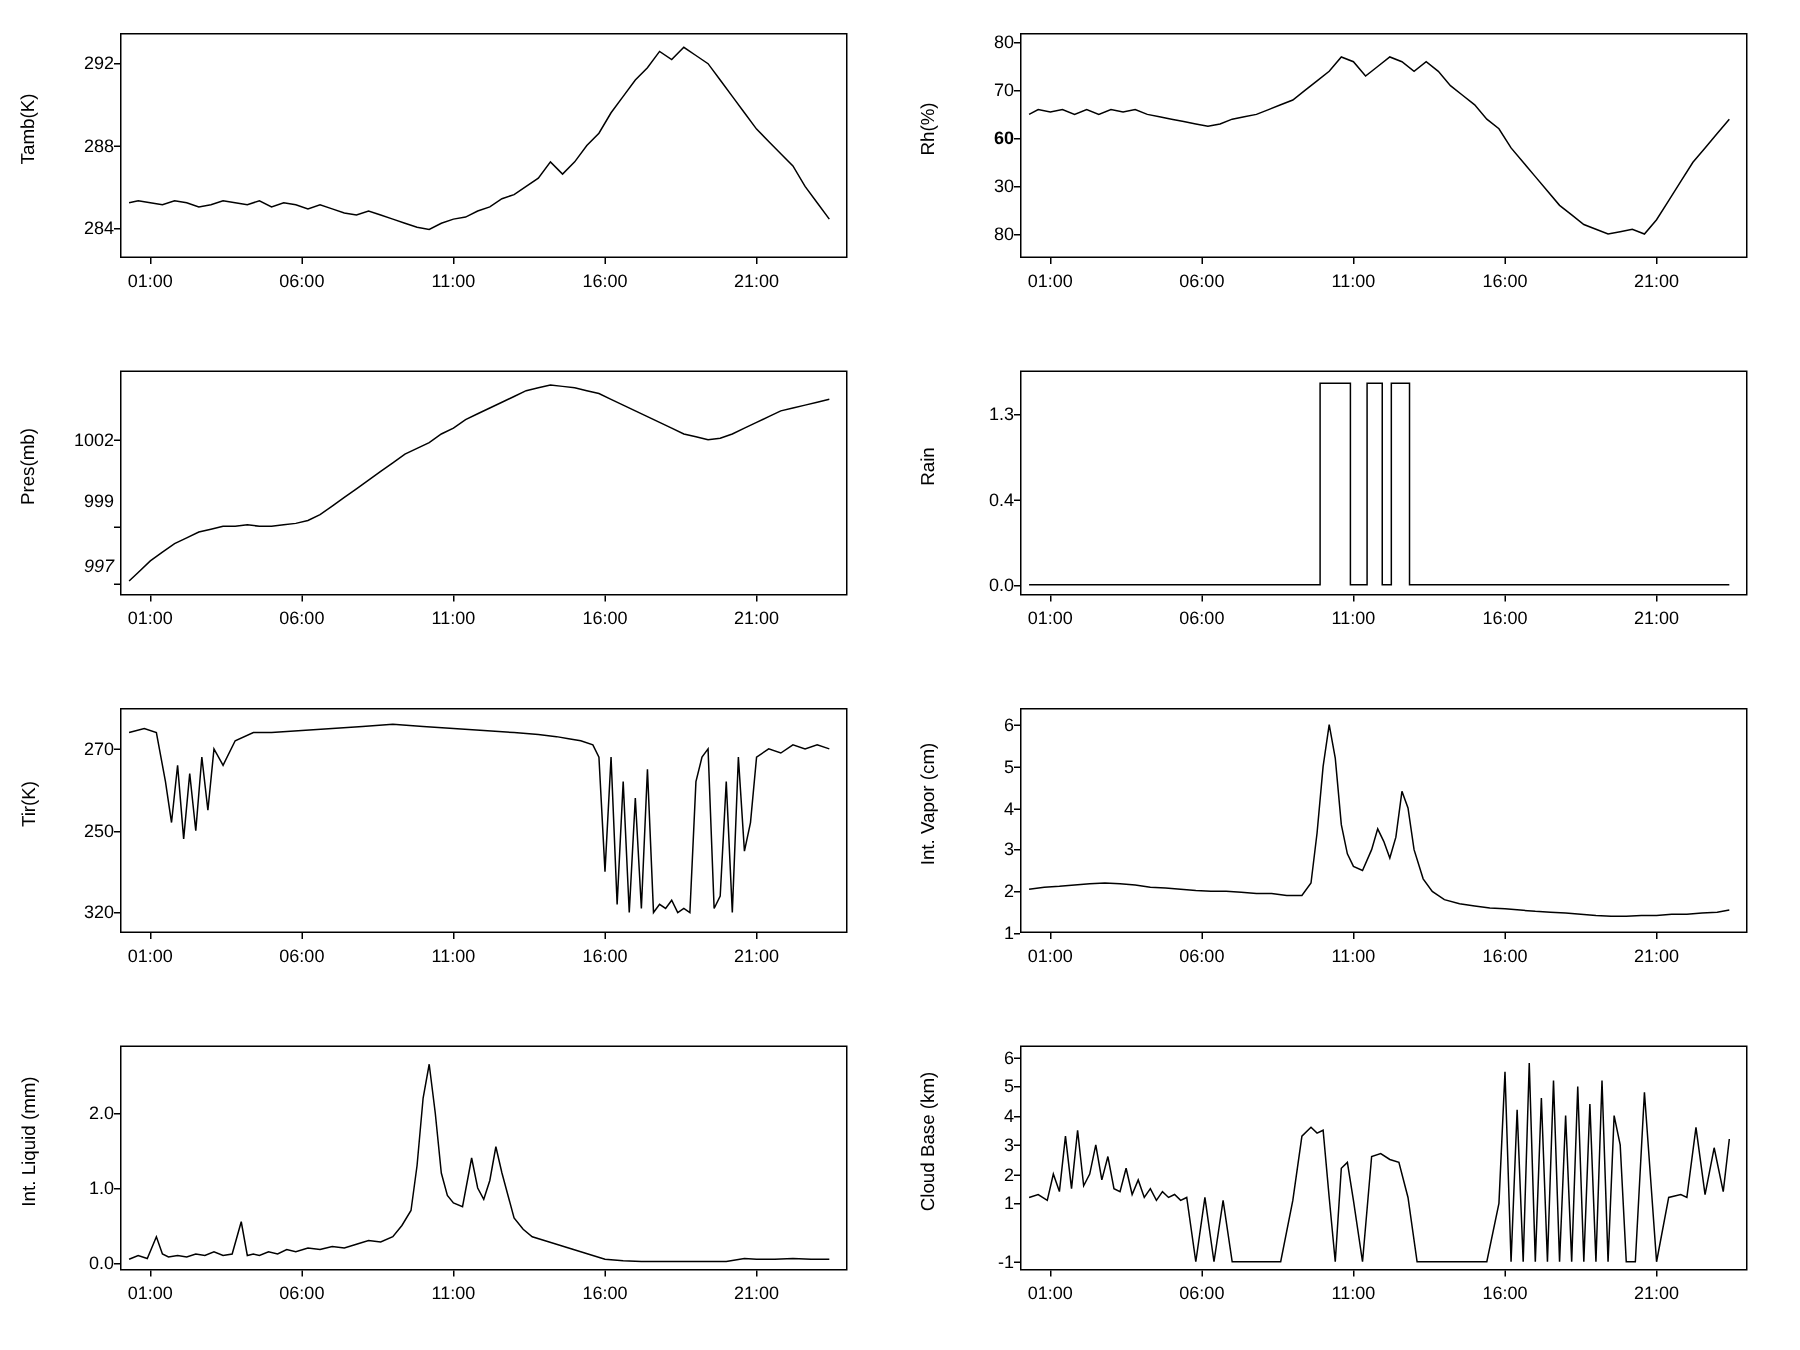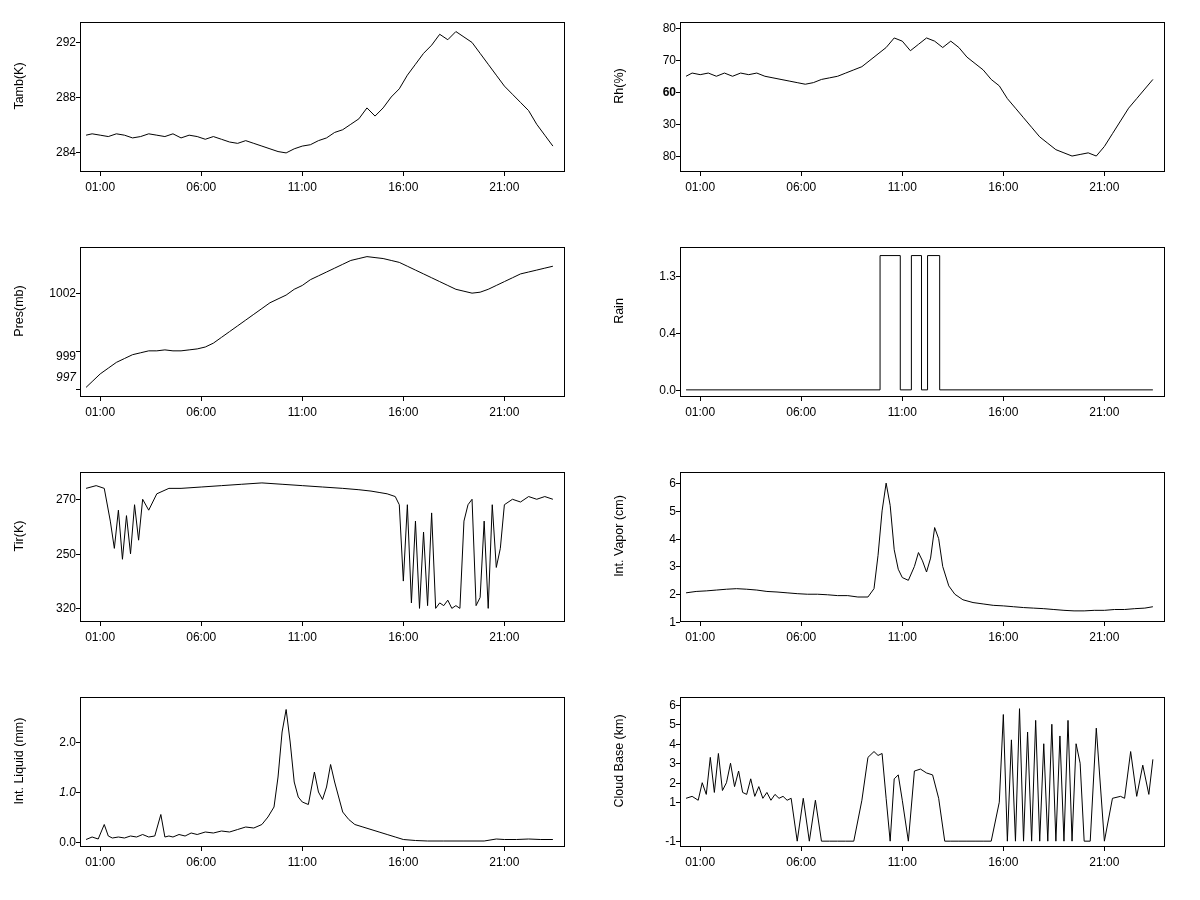--- a/index.html
+++ b/index.html
@@ -101,21 +101,21 @@
     </div>
     <div class="panel">
       <div class="ylabel">
         <span>Pres(mb)</span>
       </div>
       <div class="ytickmark" style="top: 164.308px;"></div>
       <div class="ytickmark" style="top: 125.846px;"></div>
       <div class="ytickmark" style="top: 68.1538px;"></div>
       <div class="ytickwrap">
         <div class="ytick" style="top: 130px; font-style: italic;">997</div>
-        <div class="ytick" style="top: 109px;">999</div>
+        <div class="ytick" style="top: 87px;">999</div>
         <div class="ytick" style="top: 46.1538px;">1002</div>
       </div>
       <div class="plotwrap">
         <div class="frame"></div>
         <svg width="485" height="150">
           <path d="M6.06,140.38 L12.12,134.62 L20.21,126.92 L28.29,121.15 L36.38,115.38 L44.46,111.54 L52.54,107.69 L60.63,105.77 L68.71,103.85 L76.79,103.85 L84.88,102.88 L92.96,103.85 L101.04,103.85 L109.13,102.88 L117.21,101.92 L125.29,100.00 L133.37,96.15 L141.46,90.38 L149.54,84.62 L157.63,78.85 L165.71,73.08 L173.79,67.31 L181.88,61.54 L189.96,55.77 L198.04,51.92 L206.13,48.08 L214.21,42.31 L222.29,38.46 L230.38,32.69 L238.46,28.85 L246.54,25.00 L254.63,21.15 L262.71,17.31 L270.79,13.46 L278.88,11.54 L286.96,9.62 L295.04,10.58 L303.13,11.54 L311.21,13.46 L319.29,15.38 L327.37,19.23 L335.46,23.08 L343.54,26.92 L351.63,30.77 L359.71,34.62 L367.79,38.46 L375.88,42.31 L383.96,44.23 L392.04,46.15 L400.13,45.19 L408.21,42.31 L416.29,38.46 L424.38,34.62 L432.46,30.77 L440.54,26.92 L448.62,25.00 L456.71,23.08 L464.79,21.15 L472.88,19.23" class="series"></path>
         </svg>
       </div>
       <div class="xtickwrap">
         <div class="xtickmark" style="left: 20.2083px;"></div>
@@ -231,21 +231,21 @@
     </div>
     <div class="panel">
       <div class="ylabel">
         <span>Int. Liquid (mm)</span>
       </div>
       <div class="ytickmark" style="top: 167px;"></div>
       <div class="ytickmark" style="top: 117px;"></div>
       <div class="ytickmark" style="top: 67px;"></div>
       <div class="ytickwrap">
         <div class="ytick" style="top: 145px;">0.0</div>
-        <div class="ytick" style="top: 95px; font-style: italic;">1.0</div>
+        <div class="ytick" style="top: 95px;">1.0</div>
         <div class="ytick" style="top: 45px;">2.0</div>
       </div>
       <div class="plotwrap">
         <div class="frame"></div>
         <svg width="485" height="150">
           <path d="M6.06,142.50 L12.12,140.00 L18.19,142.00 L24.25,127.50 L28.29,139.00 L32.33,141.00 L38.40,140.00 L44.46,141.00 L50.52,139.00 L56.58,140.00 L62.65,137.50 L68.71,140.00 L74.77,139.00 L80.83,117.50 L84.88,140.00 L88.92,139.00 L92.96,140.00 L99.02,137.50 L105.08,139.00 L111.15,136.00 L117.21,137.50 L125.29,135.00 L133.37,136.00 L141.46,134.00 L149.54,135.00 L157.63,132.50 L165.71,130.00 L173.79,131.00 L181.88,127.50 L187.94,120.00 L194.00,110.00 L198.04,80.00 L202.08,35.00 L206.13,12.50 L210.17,45.00 L214.21,85.00 L218.25,100.00 L222.29,105.00 L228.35,107.50 L234.42,75.00 L238.46,95.00 L242.50,102.50 L246.54,90.00 L250.58,67.50 L254.63,85.00 L258.67,100.00 L262.71,115.00 L268.77,122.50 L274.83,127.50 L282.92,130.00 L291.00,132.50 L299.08,135.00 L307.17,137.50 L315.25,140.00 L323.33,142.50 L335.46,143.50 L347.58,144.00 L363.75,144.00 L383.96,144.00 L404.17,144.00 L416.29,142.00 L424.38,142.50 L436.50,142.50 L448.62,142.00 L460.75,142.50 L472.88,142.50" class="series"></path>
         </svg>
       </div>
       <div class="xtickwrap">
         <div class="xtickmark" style="left: 20.2083px;"></div>

